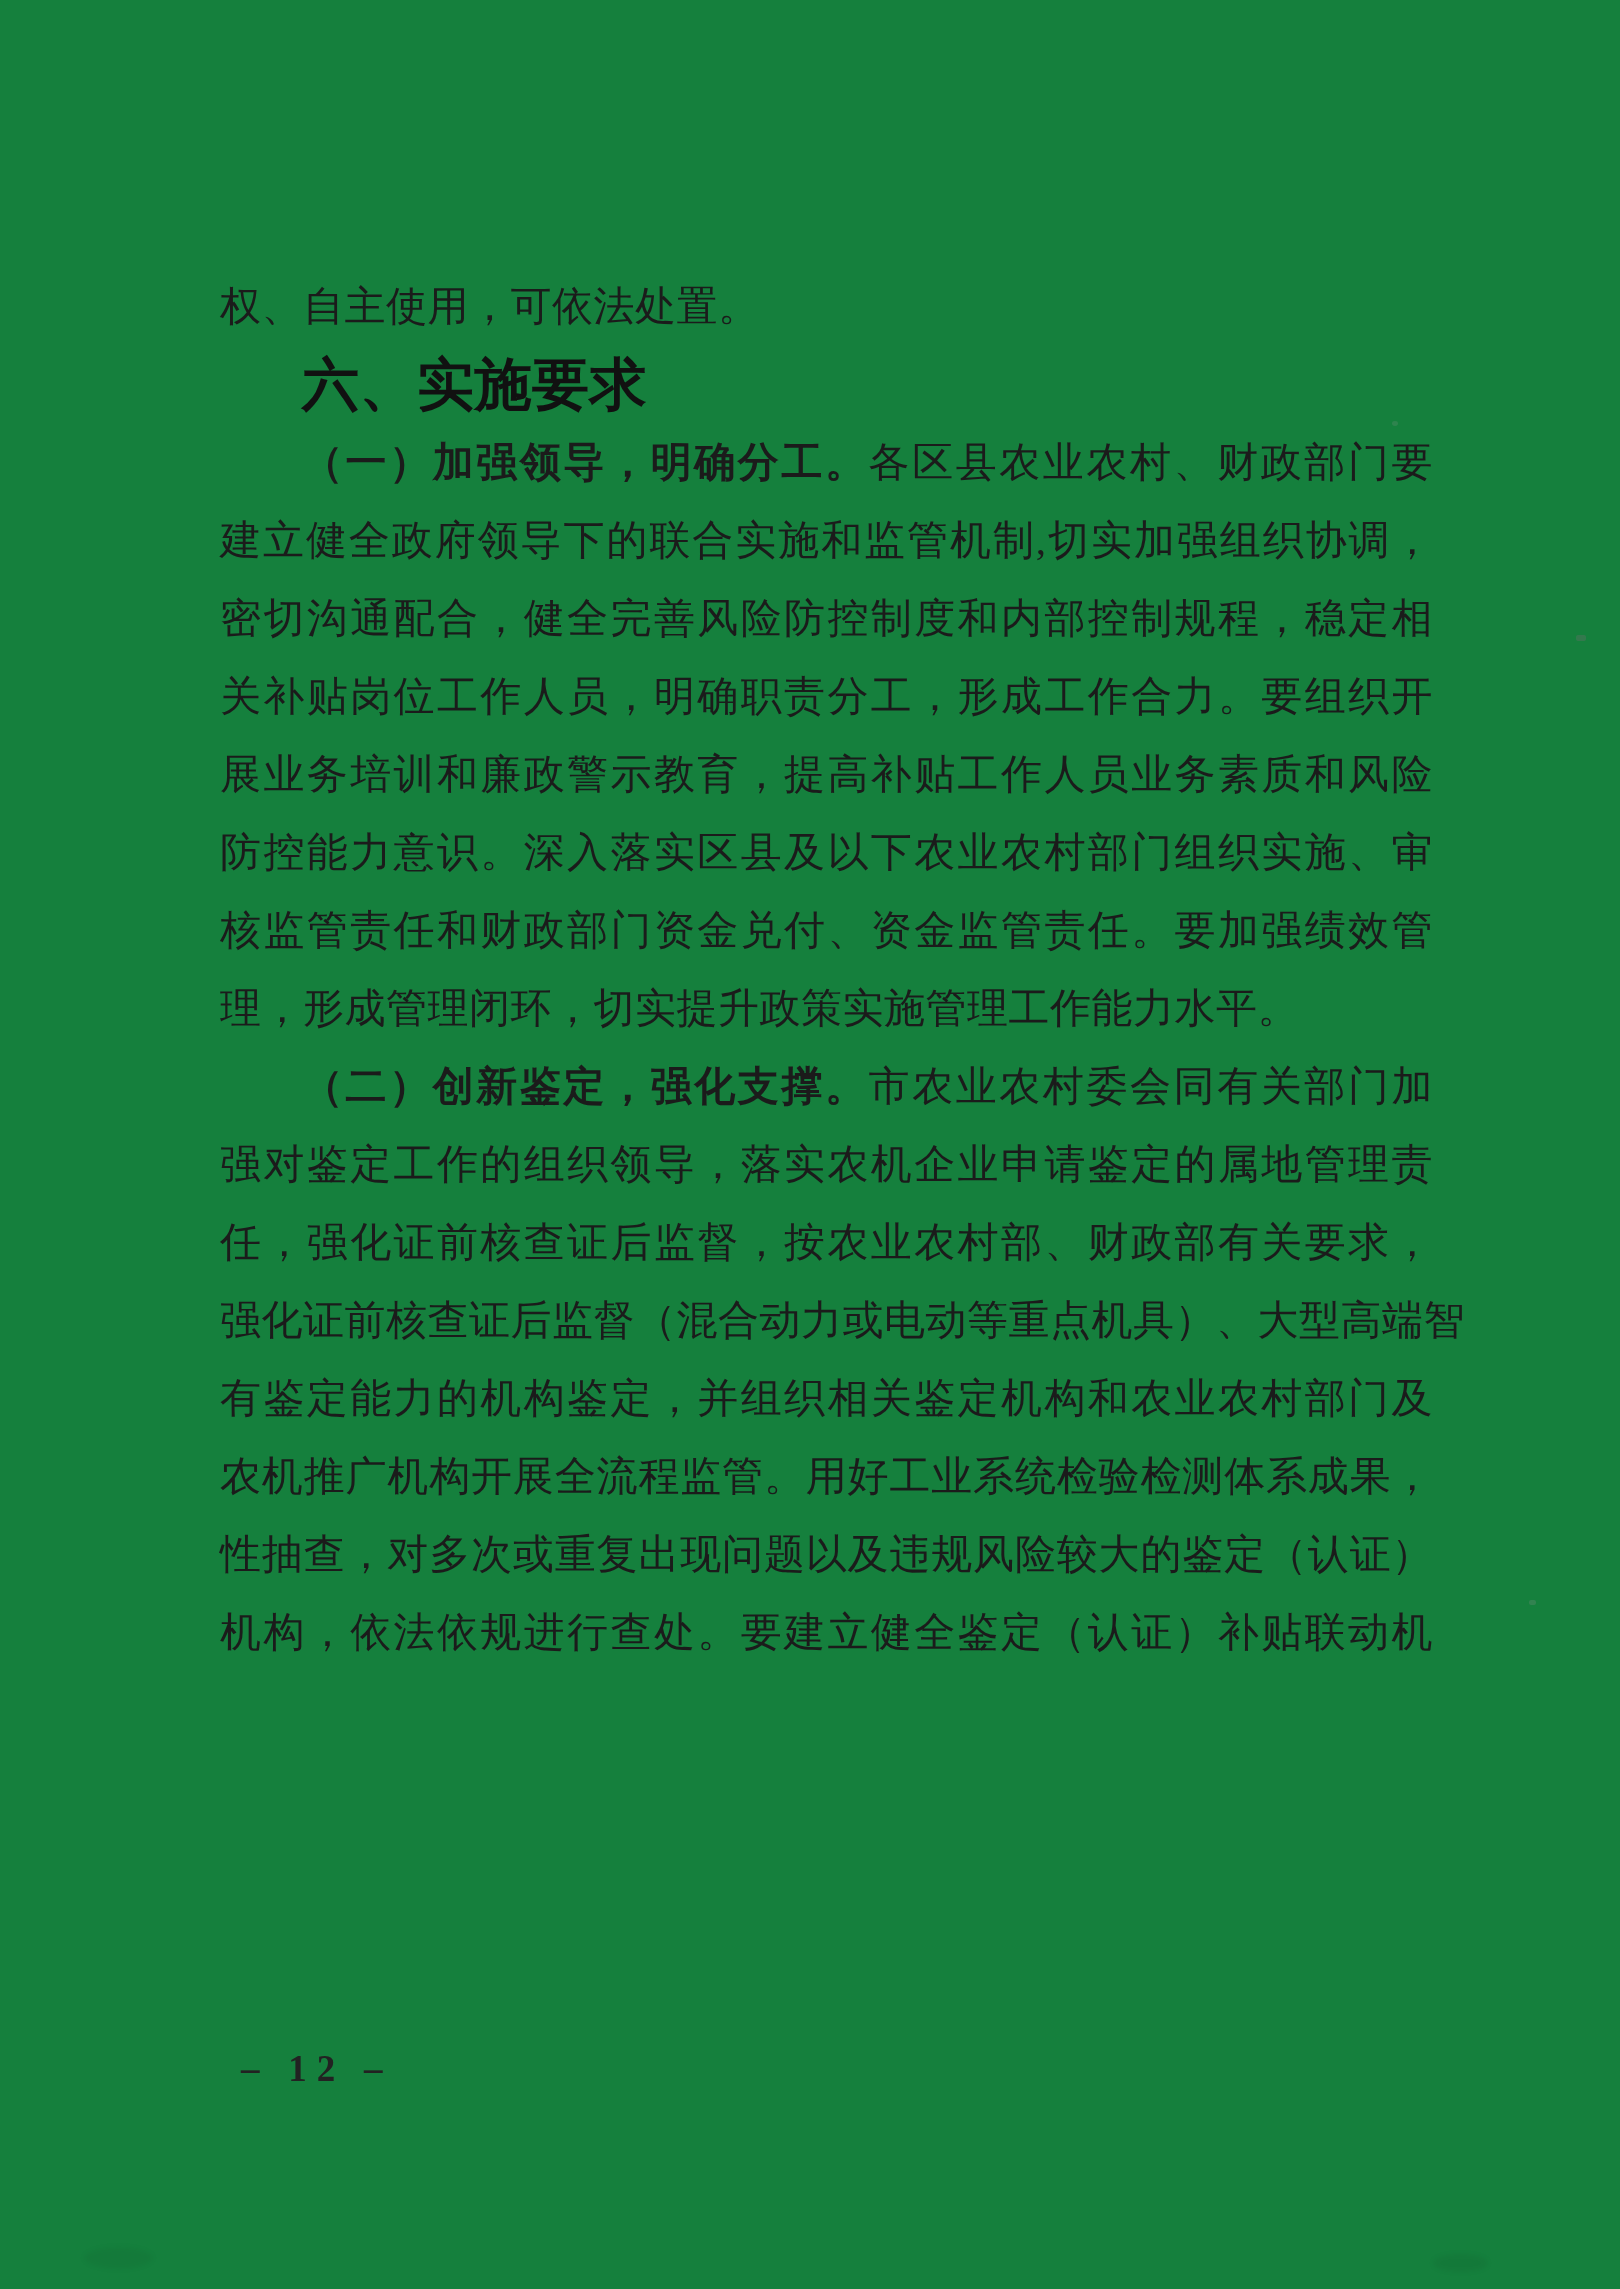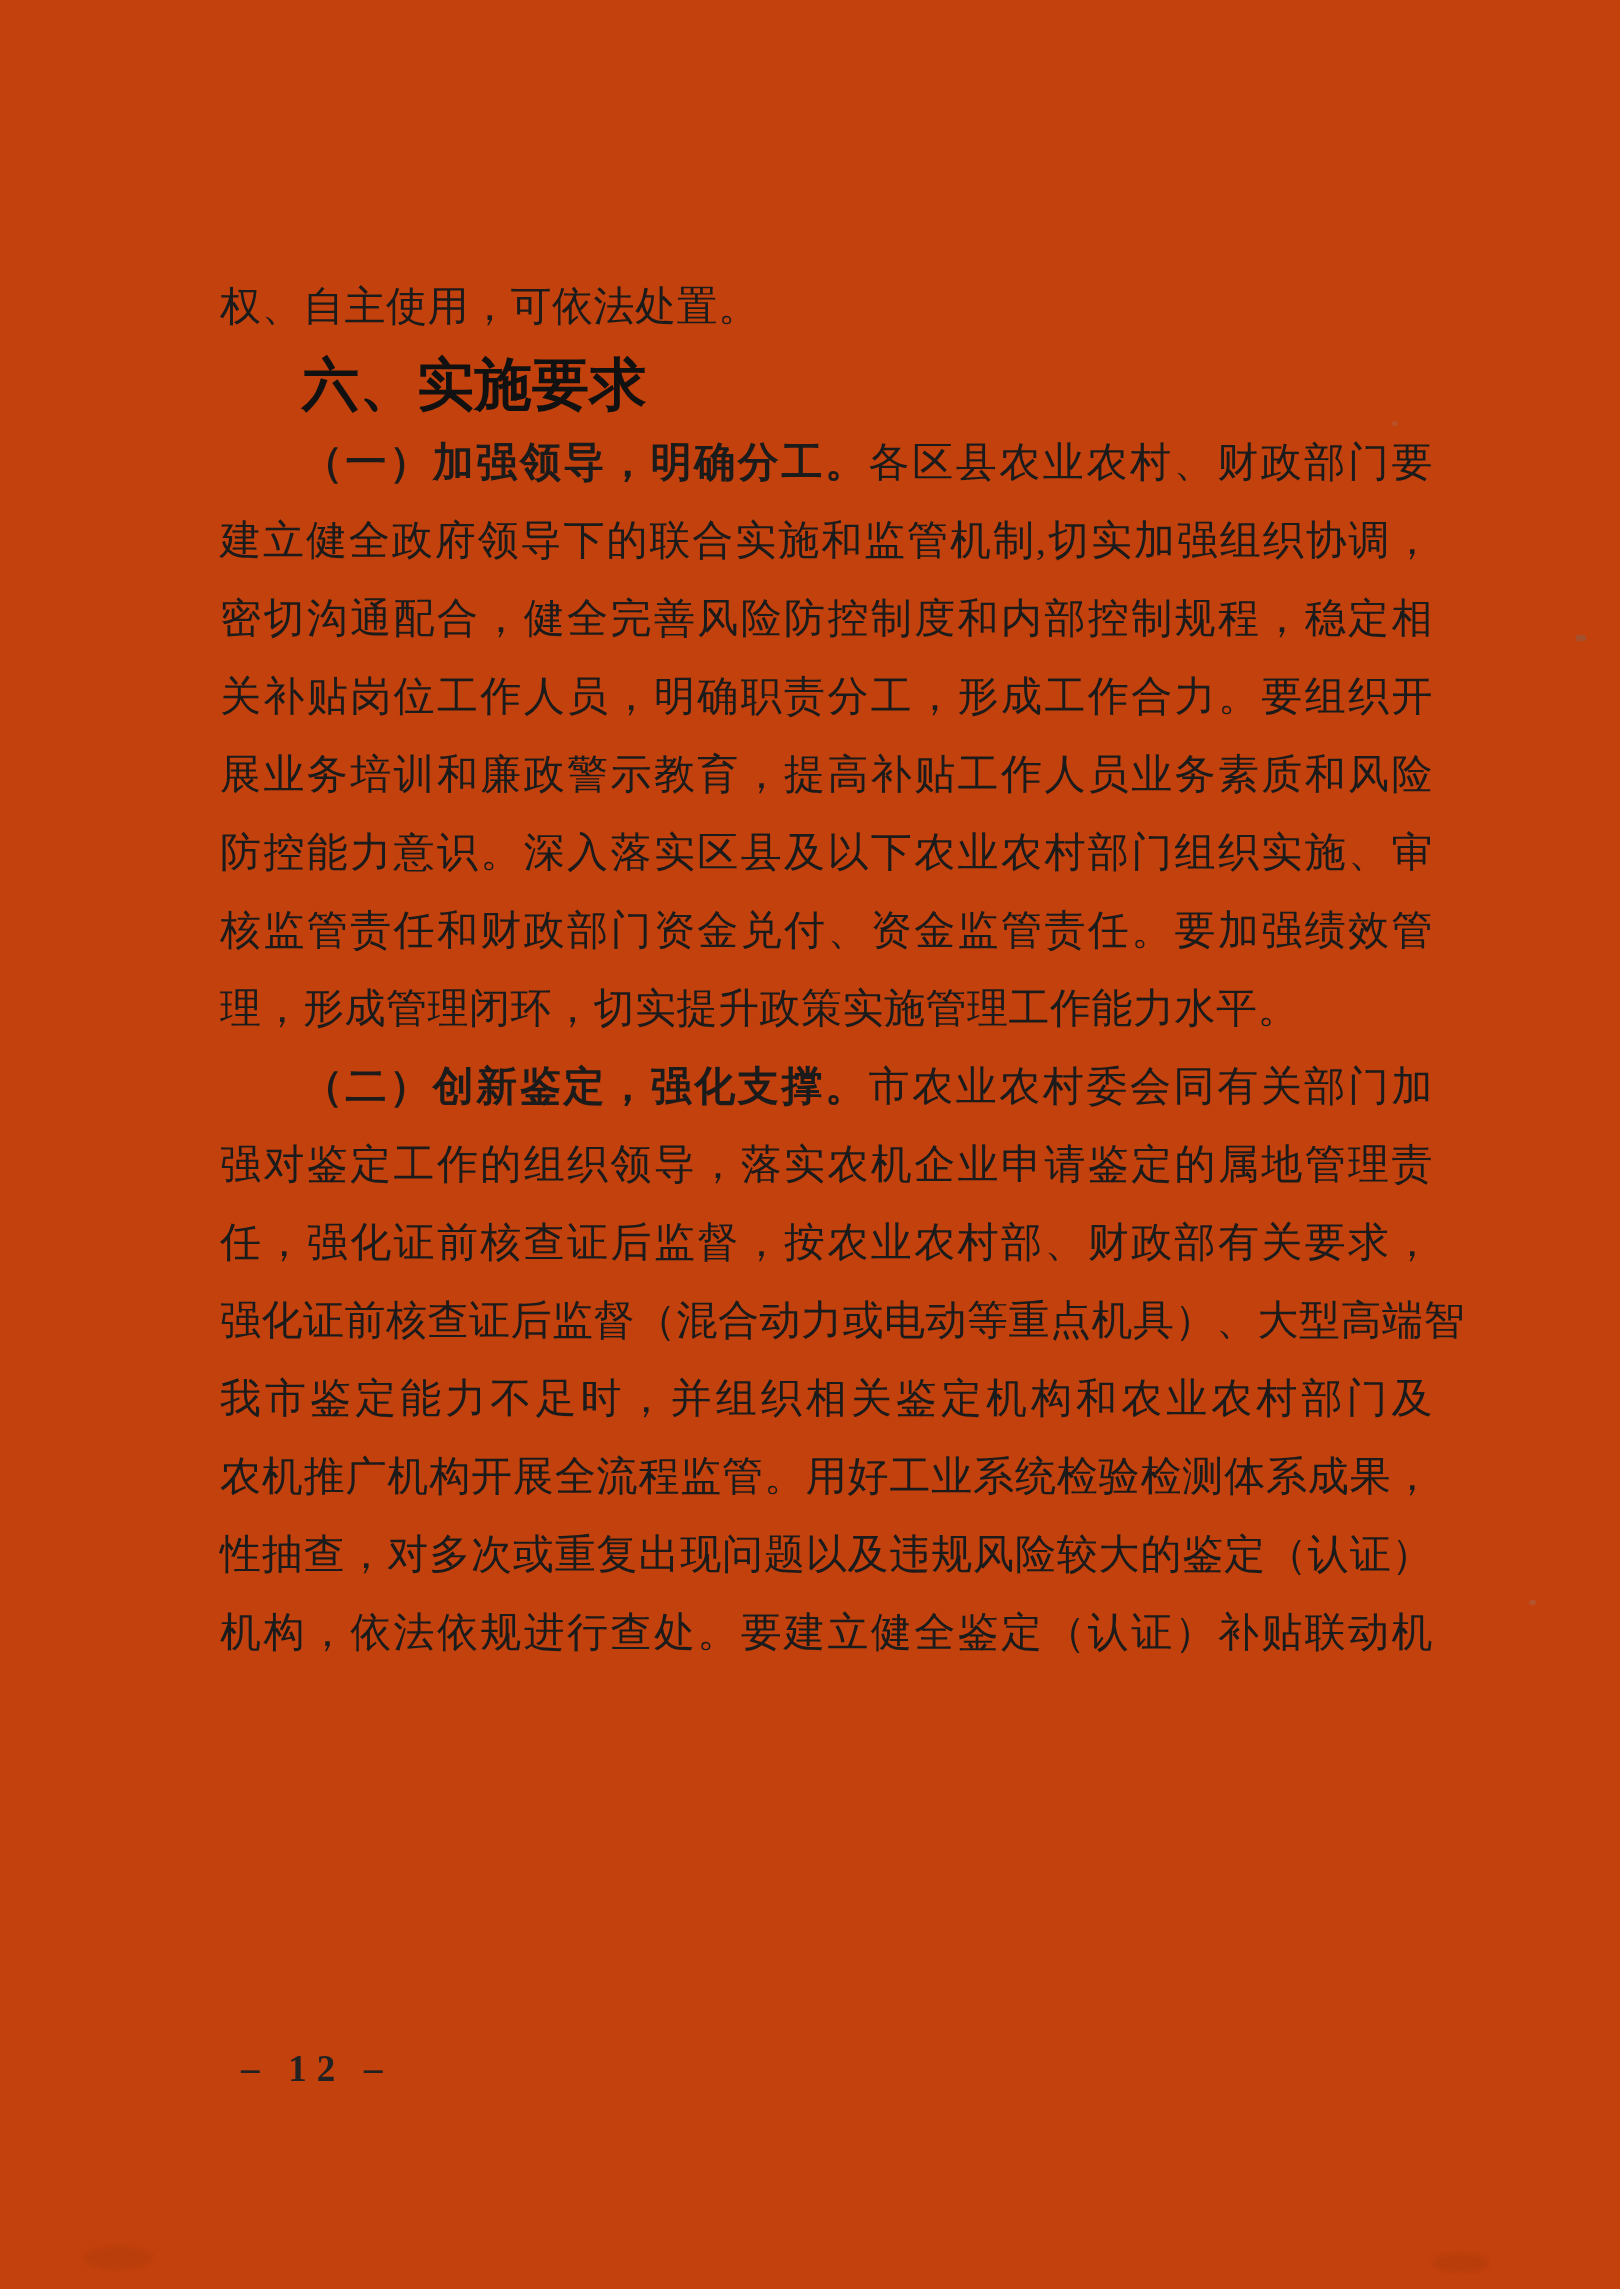--- a/index.html
+++ b/index.html
@@ -5,21 +5,21 @@
   html, body {
     margin: 0;
     padding: 0;
     background: #e8e8e8;
   }
   .page {
     position: relative;
     width: 1620px;
     height: 2290px;
     margin: 0 auto;
-    background: #c2410c;
+    background: #15803d;
     overflow: hidden;
     font-family: "Liberation Serif", "DejaVu Serif", serif;
     color: #1b1b1b;
   }
   .content {
     position: absolute;
     left: 220px;
     top: 267px;
     width: 1213px;
   }
@@ -81,21 +81,21 @@
       <div class="line"><span class="seg">密切沟通配合，健全完善风险防控制度和内部控制规程，稳定相</span></div>
       <div class="line"><span class="seg">关补贴岗位工作人员，明确职责分工，形成工作合力。要组织开</span></div>
       <div class="line"><span class="seg">展业务培训和廉政警示教育，提高补贴工作人员业务素质和风险</span></div>
       <div class="line"><span class="seg">防控能力意识。深入落实区县及以下农业农村部门组织实施、审</span></div>
       <div class="line"><span class="seg">核监管责任和财政部门资金兑付、资金监管责任。要加强绩效管</span></div>
       <div class="line no-justify"><span class="seg">理，形成管理闭环，切实提升政策实施管理工作能力水平。</span></div>
       <div class="line indent"><span class="seg bold">（二）创新鉴定，强化支撑。</span><span class="seg">市农业农村委会同有关部门加</span></div>
       <div class="line"><span class="seg">强对鉴定工作的组织领导，落实农机企业申请鉴定的属地管理责</span></div>
       <div class="line"><span class="seg">任，强化证前核查证后监督，按农业农村部、财政部有关要求，</span></div>
       <div class="line"><span class="seg">强化证前核查证后监督（混合动力或电动等重点机具）、大型高端智</span></div>
-      <div class="line"><span class="seg">我市鉴定能力不足时，并组织相关鉴定机构和农业农村部门及</span></div>
+      <div class="line"><span class="seg">有鉴定能力的机构鉴定，并组织相关鉴定机构和农业农村部门及</span></div>
       <div class="line"><span class="seg">农机推广机构开展全流程监管。用好工业系统检验检测体系成果，</span></div>
       <div class="line"><span class="seg">性抽查，对多次或重复出现问题以及违规风险较大的鉴定（认证）</span></div>
       <div class="line"><span class="seg">机构，依法依规进行查处。要建立健全鉴定（认证）补贴联动机</span></div>
     </main>
 
   <div class="footer-pagenum">– 12 –</div>
 
   <div class="speck speck-1"></div>
   <div class="speck speck-2"></div>
   <div class="speck speck-3"></div>

